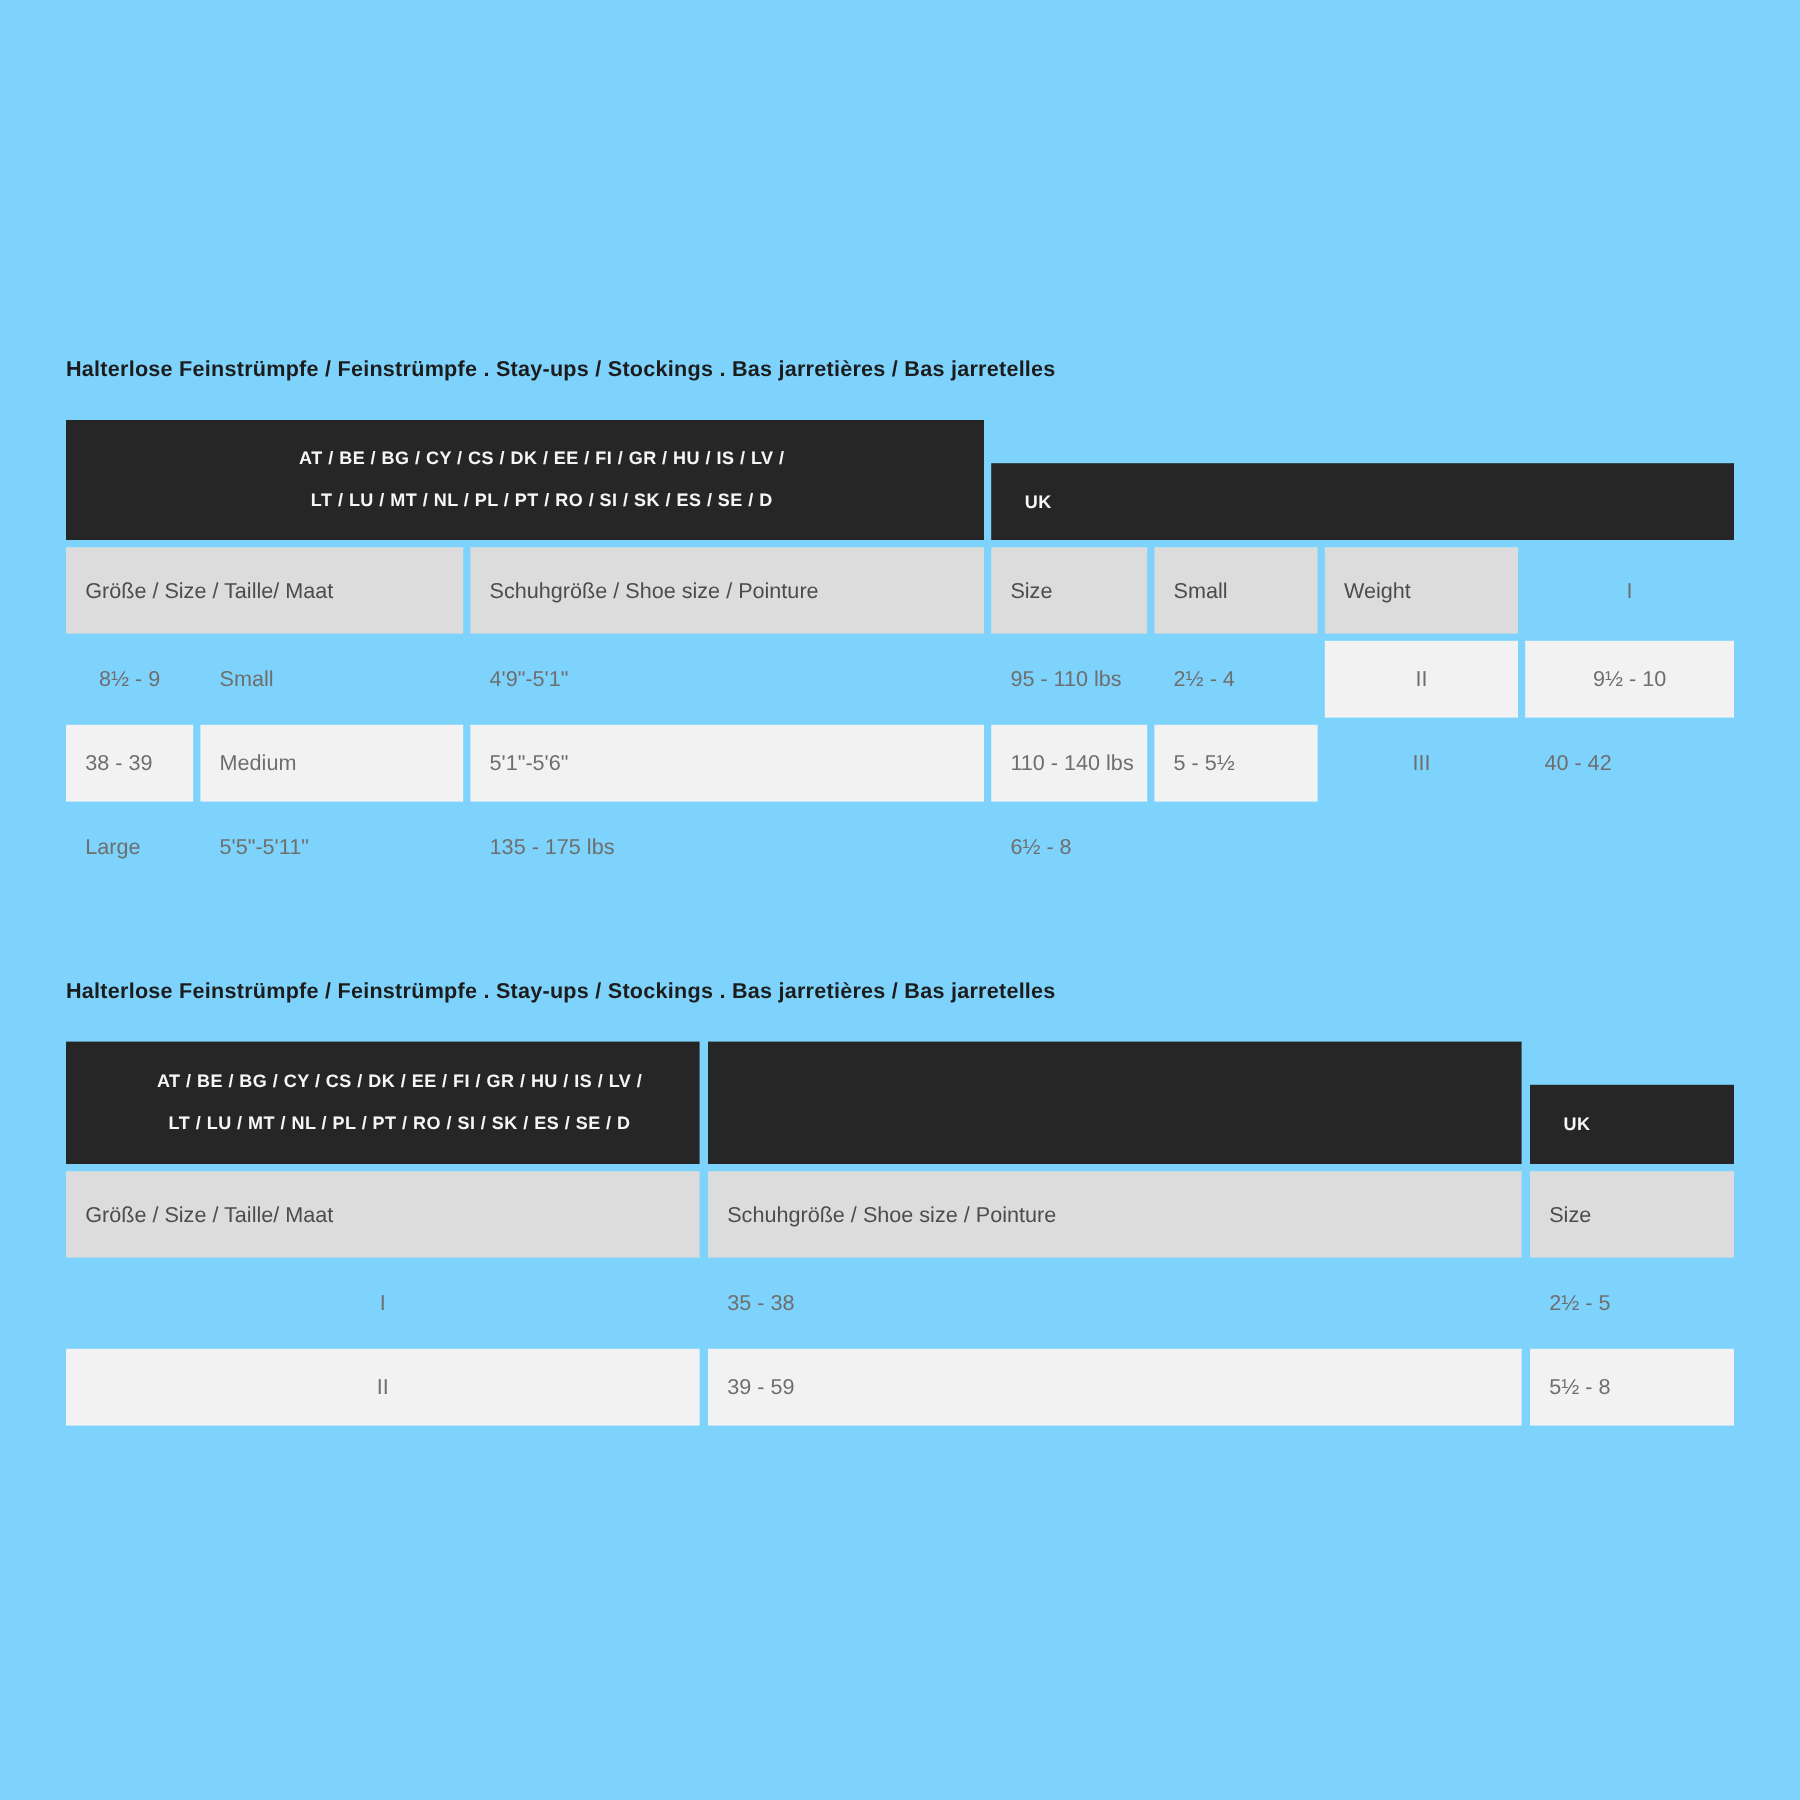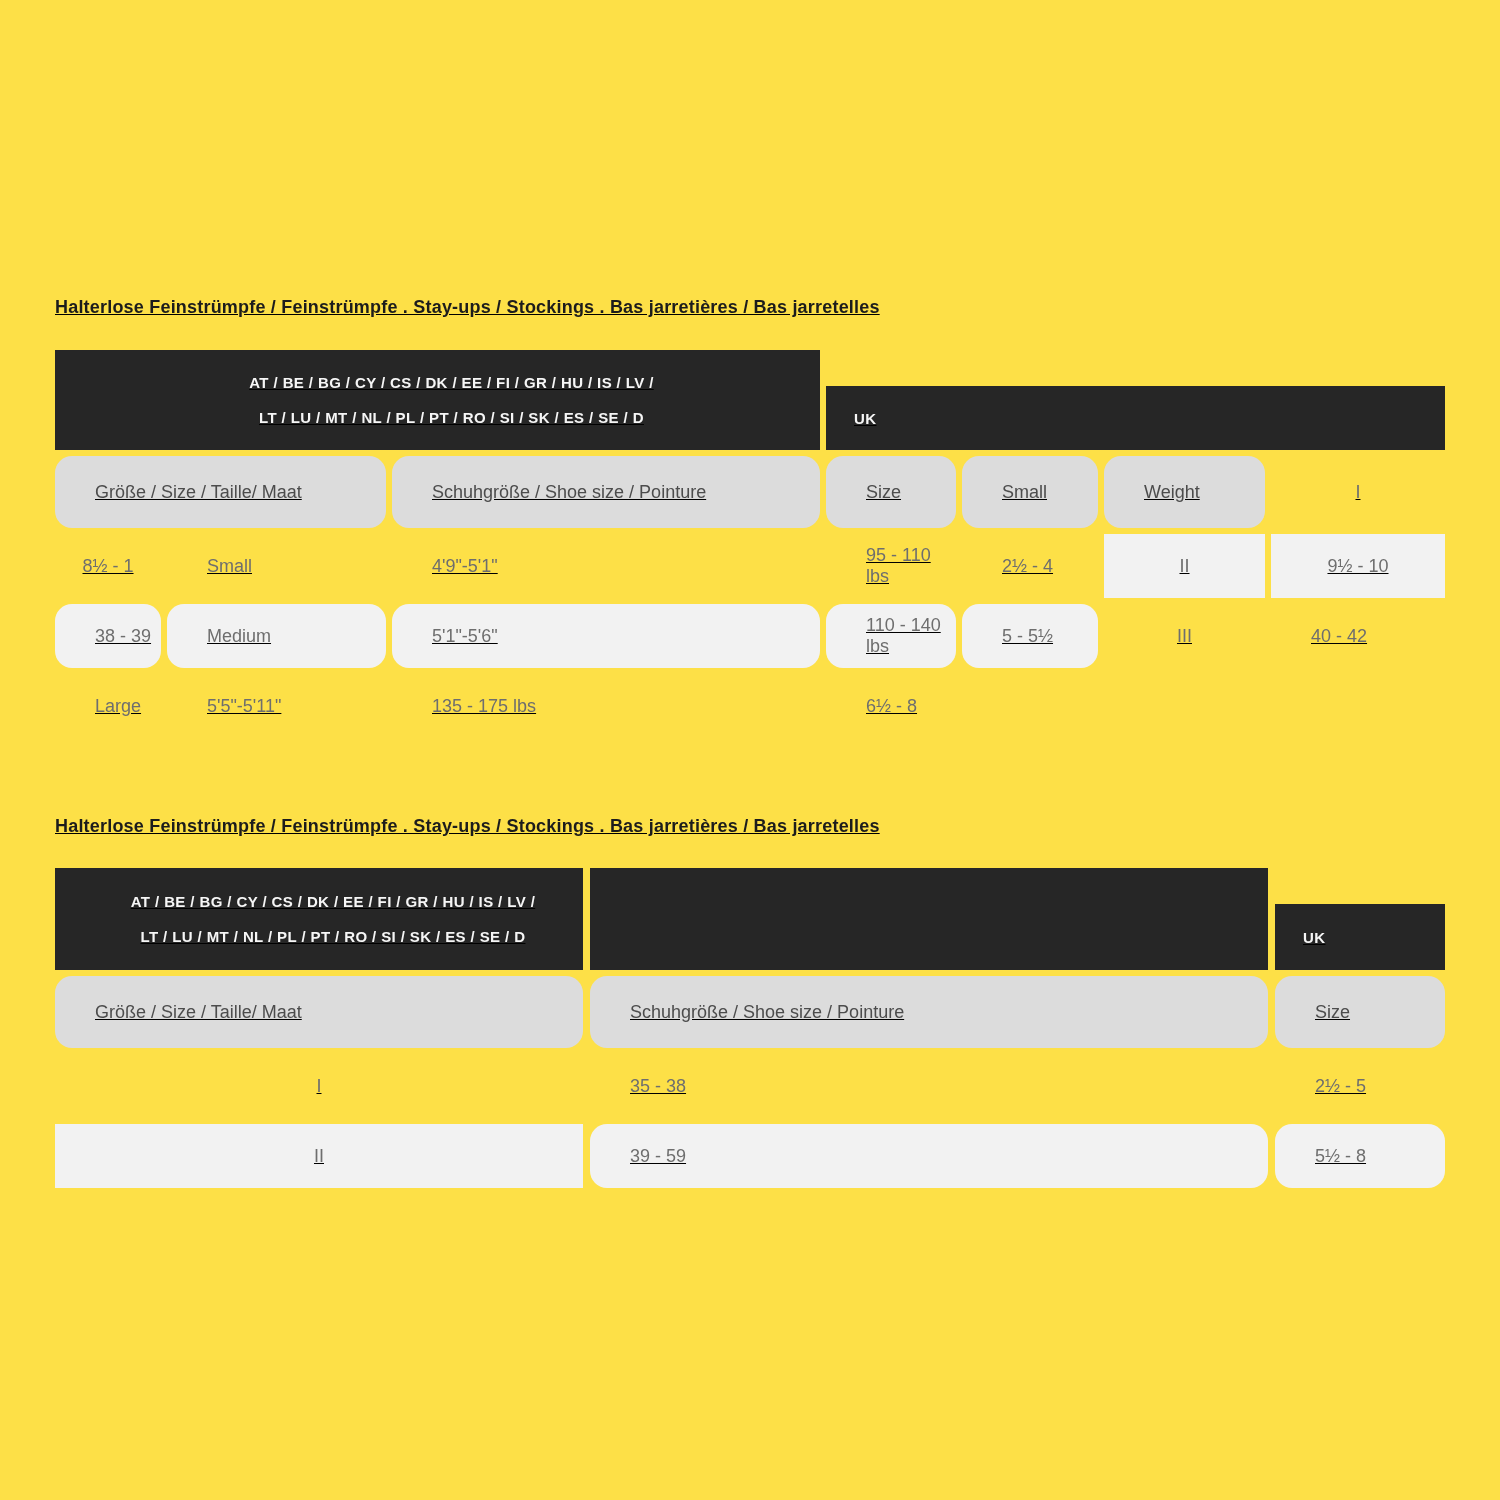--- a/index.html
+++ b/index.html
@@ -6,22 +6,21 @@
   body {
     width: 1500px; height: 1500px;
     background: #ffffff;
     font-family: "Liberation Sans", sans-serif;
     overflow: hidden;
   }
   .page {
     box-sizing: border-box;
     width: 1500px; height: 1500px;
     padding: 297px 55px 0 55px;
-    background: #fde047;
-    text-decoration: underline;
+    background: #7dd3fc;
   }
   .tbl-title {
     font-size: 18px;
     font-weight: 700;
     color: #1c1c1c;
     line-height: 20px;
     letter-spacing: 0.2px;
   }
   .title1 { margin: 0 0 33px 0; }
   .title2 { margin: 78px 0 32px 0; }
@@ -60,21 +59,21 @@
 
   .span3  { grid-column: 1 / span 3; }
   .span47 { grid-column: 4 / -1; }
   .span2  { grid-column: span 2; }
 
   .sub {
     background: #dcdcdc;
     color: #4c4c4c;
     font-size: 18px;
   }
-  .pad { padding-left: 40px; border-radius: 17px; }
+  .pad { padding-left: 16px; }
   .data {
     color: #6e6e6e;
     font-size: 18px;
   }
   .ctr { justify-content: center; }
   .alt { background: #f2f2f2; }
 </style>
 </head>
 <body>
 
@@ -92,21 +91,21 @@
       <span>UK</span>
     </div>
 
     <div class="cell sub pad span2">Größe / Size / Taille/ Maat</div>
     <div class="cell sub pad">Schuhgröße / Shoe size / Pointure</div>
     <div class="cell sub pad">Size</div>
     <div class="cell sub pad">Small</div>
     <div class="cell sub pad">Weight</div>
 
     <div class="cell data ctr">I</div>
-    <div class="cell data ctr">8½ - 1</div>
+    <div class="cell data ctr">8½ - 9</div>
     <div class="cell data pad">Small</div>
     <div class="cell data pad">4'9"-5'1"</div>
     <div class="cell data pad">95 - 110 lbs</div>
     <div class="cell data pad">2½ - 4</div>
 
     <div class="cell data ctr alt">II</div>
     <div class="cell data ctr alt">9½ - 10</div>
     <div class="cell data pad alt">38 - 39</div>
     <div class="cell data pad alt">Medium</div>
     <div class="cell data pad alt">5'1"-5'6"</div>

